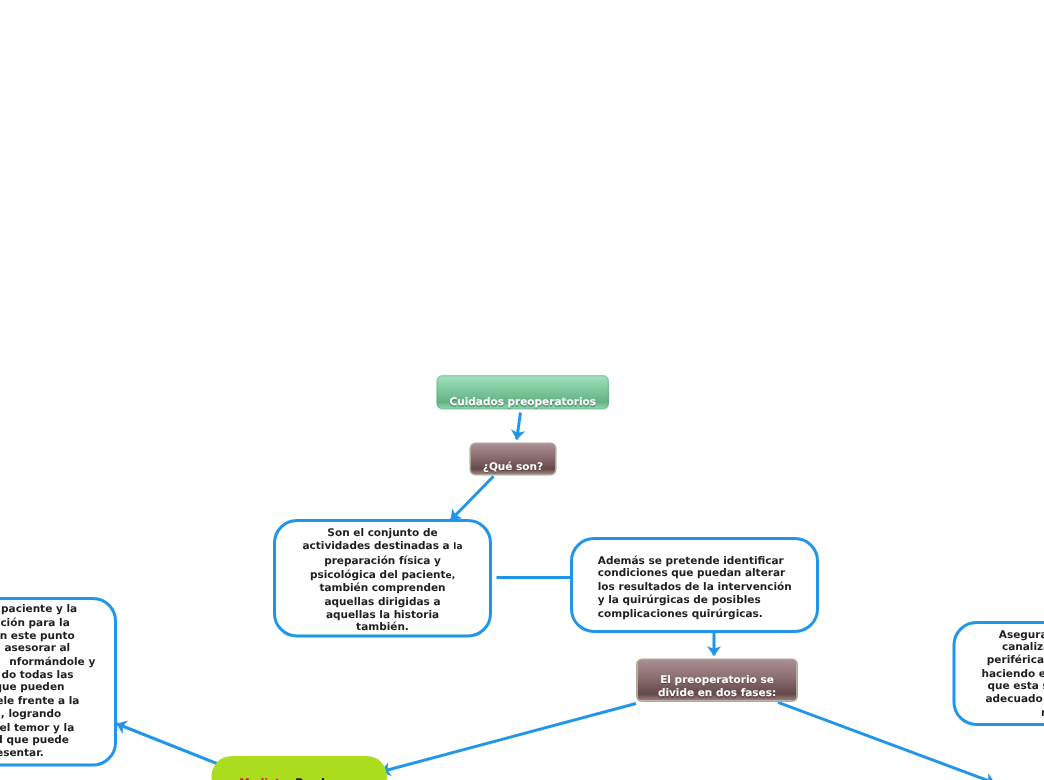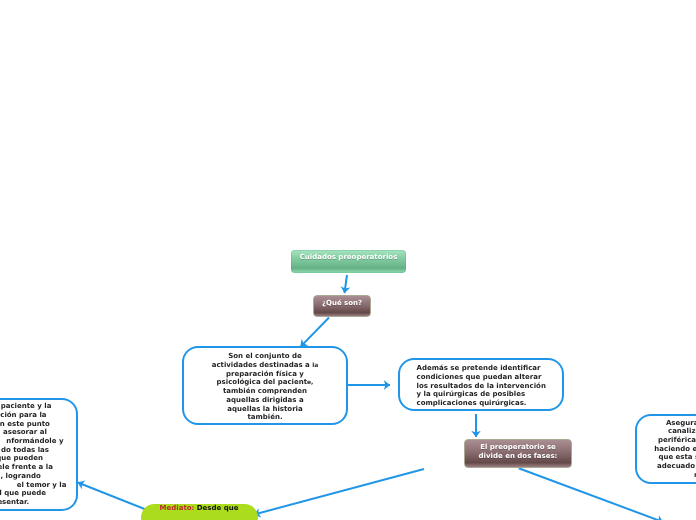--- a/index.html
+++ b/index.html
@@ -4,21 +4,21 @@
 <style>
   html,body{margin:0;padding:0;}
   body{width:696px;height:520px;background:#ffffff;overflow:hidden;position:relative;
        font-family:"DejaVu Sans",sans-serif;-webkit-font-smoothing:antialiased;}
   .canvas{position:absolute;left:0;top:0;width:696px;height:520px;}
   svg.links{position:absolute;left:0;top:0;width:696px;height:520px;overflow:visible;}
 
   .node{position:absolute;box-sizing:border-box;}
 
   
-  .pill{display:flex;align-items:flex-start;justify-content:center;text-align:center;
+  .pill{display:flex;align-items:flex-end;justify-content:center;text-align:center;
         color:#ffffff;font-weight:bold;font-size:7px;line-height:8.7px;
         border-radius:4px;text-shadow:0 1px 0 rgba(0,0,0,.22);}
   .pill-green{background:linear-gradient(to bottom,#a8e4c2 0%,#8ad2a8 28%,#64b185 79%,#95dcb1 100%);
               border:0;box-shadow:inset 0 0 0 1px rgba(70,170,120,.28);}
   .pill-brown{background:linear-gradient(to bottom,#a98e92 0%,#8b6e71 43%,#644949 84%,#9c7e83 100%);
               border:1px solid #aba893;}
   .pill-lime{background:#abdd1e;border:0;color:#111;text-shadow:none;
              border-radius:14px;}
   .pill-lime .s{color:#c0272d;}
 
@@ -67,62 +67,62 @@
   </svg>
 
   <div class="node pill pill-green" style="left:291px;top:250px;width:115px;height:23px;padding-top:3px;">
     <span>Cuidados preoperatorios</span>
   </div>
 
   <div class="node pill pill-brown" style="left:313px;top:295px;width:58px;height:22px;padding-top:3px;">
     <span>¿Qué son?</span>
   </div>
 
-  <div class="node rbox" style="left:182px;top:346px;width:166px;height:79px;">
+  <div class="node rbox" style="left:182px;top:346px;width:146px;height:79px;">
     <div class="inner" style="padding-top:3.4px;">
       <div>Son el conjunto de</div>
       <div><span>actividades destinadas a</span> <span class="sm">la</span></div>
       <div>preparación física y</div>
       <div><span>psicológica del pacient</span><span class="sm">e,</span></div>
       <div>también comprenden</div>
       <div>aquellas dirigidas a</div>
       <div>aquellas la historia</div>
       <div>también.</div>
     </div>
   </div>
 
-  <div class="node rbox" style="left:398px;top:358px;width:166px;height:53px;">
+  <div class="node rbox" style="left:380px;top:358px;width:166px;height:64px;">
     <div class="inner" style="text-align:left;padding-left:16.5px;padding-top:3px;">
       <div>Además se pretende identificar</div>
       <div>condiciones que puedan alterar</div>
       <div>los resultados de la intervención</div>
       <div>y la quirúrgicas de posibles</div>
       <div>complicaciones quirúrgicas.</div>
     </div>
   </div>
 
-  <div class="node pill pill-brown" style="left:424px;top:439px;width:108px;height:28.5px;padding-top:3px;margin-left:40px;">
+  <div class="node pill pill-brown" style="left:424px;top:439px;width:108px;height:28.5px;padding-top:3px;">
     <div>
       <div>El preoperatorio se</div>
       <div>divide en dos fases:</div>
     </div>
   </div>
 
   <div class="node rbox" style="left:-80px;top:398px;width:157.5px;height:113px;">
     <div class="inner lines">
       <div style="right:24.1px">paciente y la</div>
       <div style="right:29.0px">ción para la</div>
       <div style="right:25.7px">n este punto</div>
       <div style="right:28.7px">asesorar al</div>
       <div style="right:12px">nformándole y</div>
       <div style="right:26.5px">do todas las</div>
       <div style="right:32.5px">que pueden</div>
       <div style="right:22.6px">ele frente a la</div>
       <div style="right:34.7px">, logrando</div>
-      <div style="right:9px">el temor y la</div>
+      <div style="right:26px">el temor y la</div>
       <div style="right:29.5px">d que puede</div>
       <div style="right:46.3px">esentar.</div>
     </div>
   </div>
 
   <div class="node rbox" style="left:635px;top:414px;width:160px;height:70px;">
     <div class="inner lines l7">
       <div style="left:28.9px">Asegura</div>
       <div style="left:31.0px">canaliza</div>
       <div style="left:20.9px">periférica</div>

